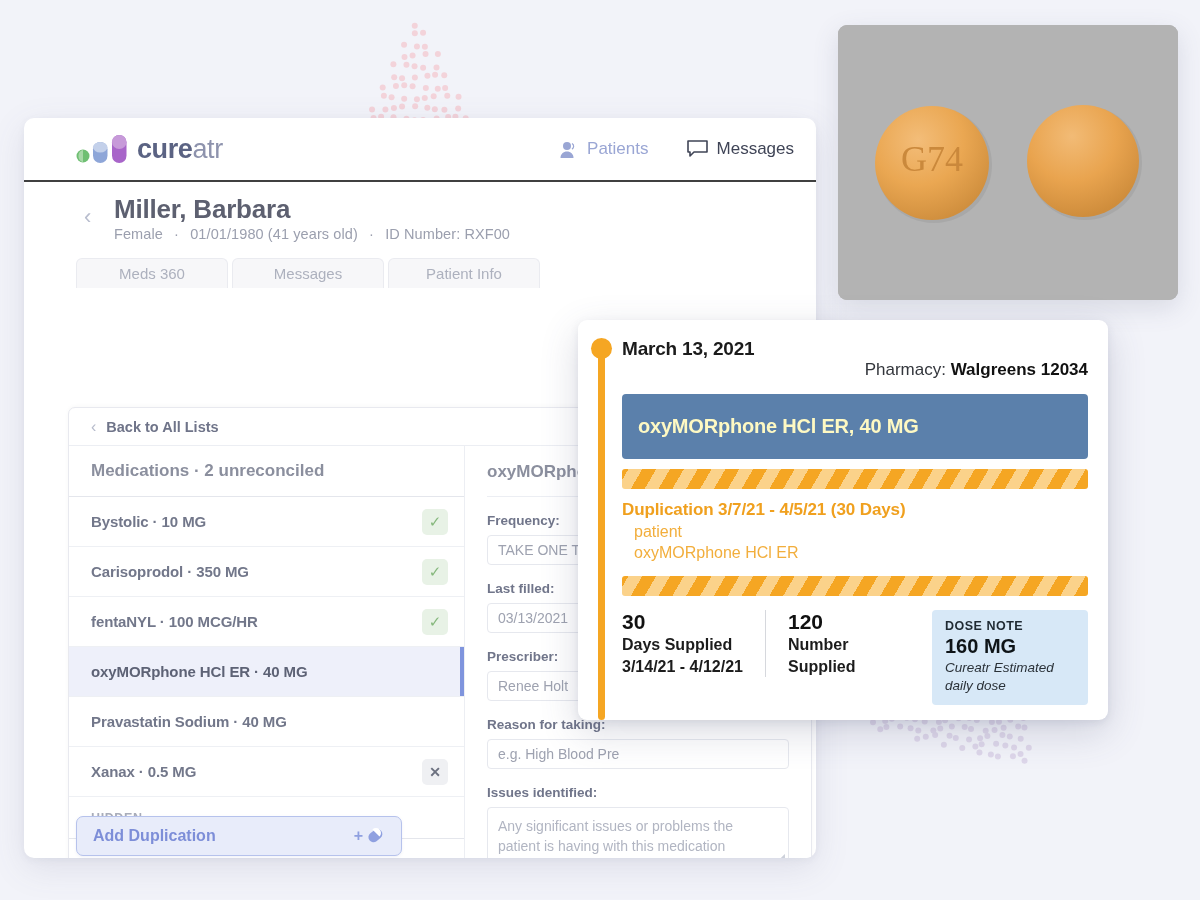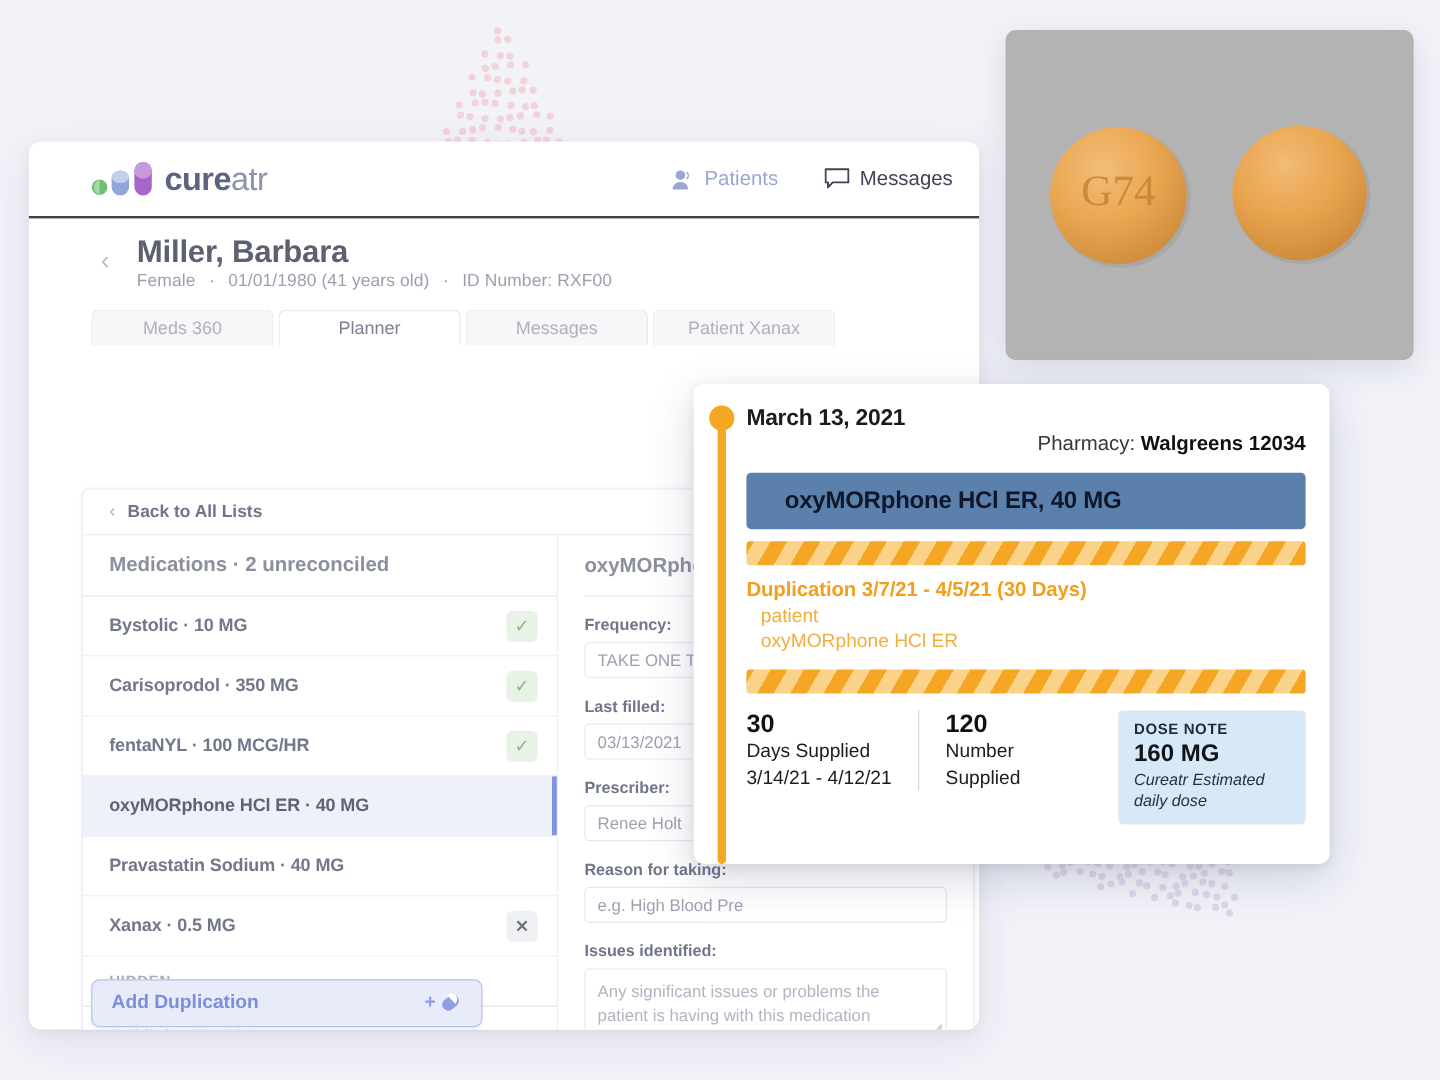--- a/index.html
+++ b/index.html
@@ -144,36 +144,36 @@
     overflow:hidden;
   }
   #timeline-rail { position:absolute; left:20px; top:30px; bottom:0; width:7px; background:#f5a623; border-radius:4px; }
   #timeline-dot { position:absolute; left:13px; top:18px; width:21px; height:21px; border-radius:50%; background:#f5a623; }
   #detail-inner { margin-left:44px; padding:18px 20px 0 0; }
   #detail-topline { display:flex; align-items:baseline;flex-direction:column; }
   #detail-date { font-size:19px; font-weight:bold; color:#1b1b1b; letter-spacing:-0.2px; }
   #detail-pharmacy { margin-left:auto; font-size:17px; color:#33363c; }
   #detail-pharmacy b { color:#111; }
   #drug-bar {
-    margin-top:14px; height:47px; background:#5b80ab; border-radius:4px;
-    display:flex; align-items:center; padding-left:32px;
-    color:#0f172a; font-size:20px; font-weight:bold; letter-spacing:-0.2px;
+    margin-top:14px; height:65px; background:#5b80ab; border-radius:4px;
+    display:flex; align-items:center; padding-left:16px;
+    color:#fef9c3; font-size:20px; font-weight:bold; letter-spacing:-0.2px;
   }
   .hazard {
     height:20px; margin-top:10px; border-radius:3px;
     background:repeating-linear-gradient(-60deg, #f5a623 0 12px, #fbd28a 12px 24px);
   }
   #dup-block { padding:11px 0 4px; }
   #dup-title { font-size:17px; font-weight:bold; color:#f0a01e; letter-spacing:-0.1px; }
   .dup-item { font-size:16px; color:#f2ae3c; margin-top:3px; padding-left:12px; }
   #stats-row { display:flex; align-items:flex-start; margin-top:14px; }
   .stat { padding-right:22px; }
   .stat + .stat { border-left:1px solid #d6d8dd; padding-left:22px; }
   .stat-num { font-size:21px; font-weight:bold; color:#111; line-height:1.15; }
-  .stat-text { font-size:16px; color:#1c1c1c; line-height:1.35; }
+  .stat-text { font-size:16px; color:#1c1c1c; line-height:1.35;font-weight:bold; }
   #dose-note {
     margin-left:auto; background:#d7e8f7; border-radius:4px; padding:9px 13px 11px; width:156px;
   }
   #dose-note-title { font-size:12.5px; font-weight:bold; color:#1f2a33; letter-spacing:0.5px; }
   #dose-note-value { font-size:20px; font-weight:bold; color:#0e1418; margin-top:2px; }
   #dose-note-sub { font-size:13.5px; font-style:italic; color:#2a3138; line-height:1.3; margin-top:1px; }
 </style>
 </head>
 <body>
 
@@ -347,23 +347,22 @@
       <span>Female</span>
       <span class="sep">·</span>
       <span>01/01/1980 (41 years old)</span>
       <span class="sep">·</span>
       <span>ID Number: RXF00</span>
     </div>
   </div>
 
   <div id="tabs">
     <div class="tab">Meds 360</div>
-    <div class="tab active">Planner</div>
     <div class="tab">Messages</div>
-    <div class="tab">Patient Xanax</div>
+    <div class="tab">Patient Info</div>
   </div>
 
   <div id="content-card">
 
     <div id="backlist-row">
       <span id="backlist-chevron">‹</span>
       <span id="backlist-label">Back to All Lists</span>
     </div>
 
     <div id="panes">

